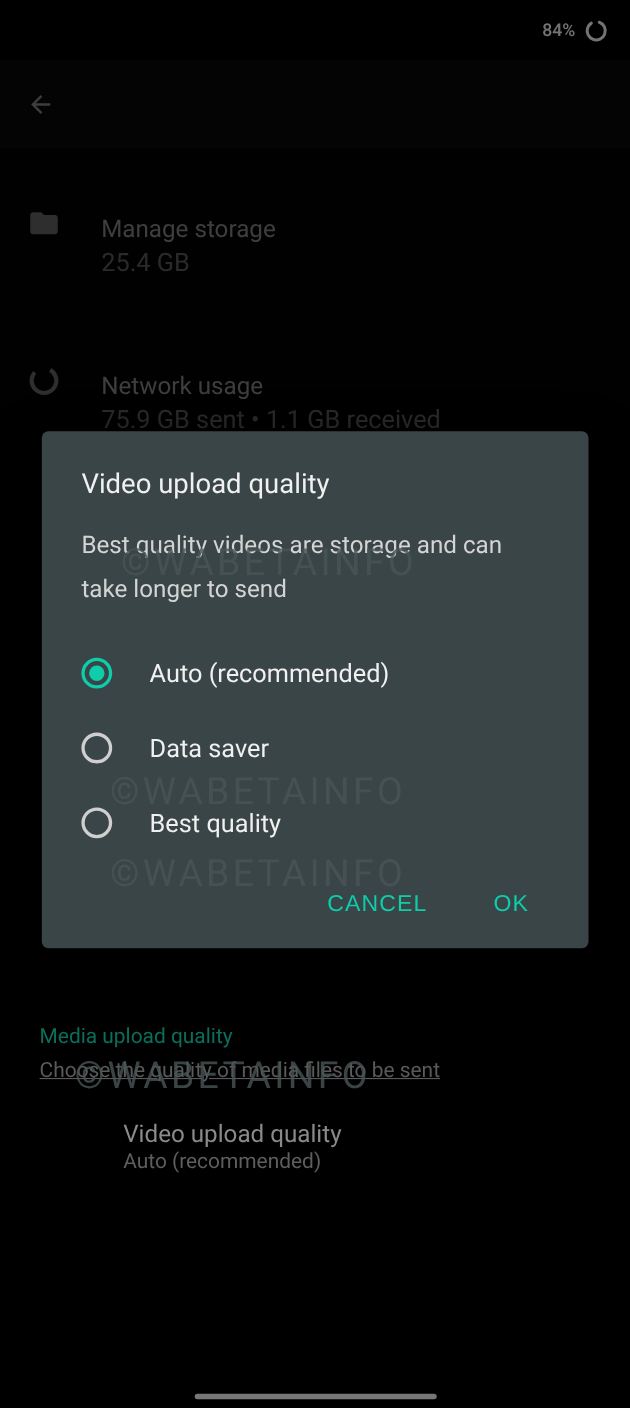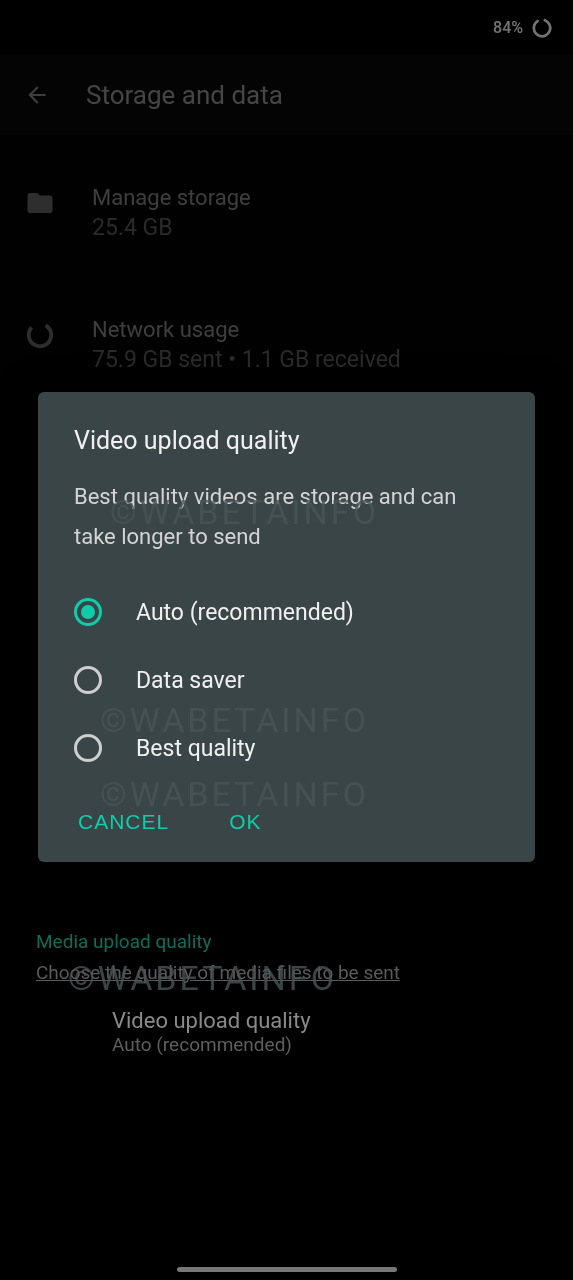--- a/index.html
+++ b/index.html
@@ -67,20 +67,21 @@
     align-items: center;
     justify-content: center;
     margin-top: 2px;
     color: #666;
   }
   .setting-text { display: flex; flex-direction: column; gap: 4px; }
   .setting-title {
     font-size: 22px;
     color: #8a8a8a;
     font-weight: 400;
+    margin-top: 11px;
   }
   .setting-sub {
     font-size: 23px;
     color: #5e5e5e;
   }
 
   .section {
     padding: 0 36px 30px 36px;
   }
   .section-heading {
@@ -152,20 +153,21 @@
     inset: 4px;
     border-radius: 50%;
     background: #0fccaa;
   }
   .radio-label {
     font-size: 23px;
     color: #f0f0f0;
   }
   .dialog-actions {
     display: flex;
+    justify-content: flex-end;
     gap: 52px;
     margin-top: 20px;
     padding-right: 14px;
   }
   .dialog-btn {
     font-size: 21px;
     color: #0fccaa;
     letter-spacing: 1px;
     background: none;
     border: none;
@@ -211,21 +213,20 @@
   <span class="battery-text">84%</span>
   <svg class="battery-ring" viewBox="0 0 24 24">
     <circle cx="12" cy="12" r="9" fill="none" stroke="#fff" stroke-width="3" stroke-dasharray="48 10" stroke-linecap="round" transform="rotate(-70 12 12)"></circle>
   </svg>
 </div>
 
 <div class="header">
   <svg class="back-icon" viewBox="0 0 24 24">
     <path d="M20 11H7.8l5.6-5.6L12 4l-8 8 8 8 1.4-1.4L7.8 13H20z" fill="currentColor"></path>
   </svg>
-  <span class="header-title">Storage and data</span>
 </div>
 
 <div class="settings-list">
 
   <div class="setting-item">
     <div class="setting-icon-box">
       <svg width="30" height="30" viewBox="0 0 24 24">
           <path fill="currentColor" d="M10 4H4c-1.1 0-2 .9-2 2v12c0 1.1.9 2 2 2h16c1.1 0 2-.9 2-2V8c0-1.1-.9-2-2-2h-8l-2-2z"></path>
         </svg>
     </div>

